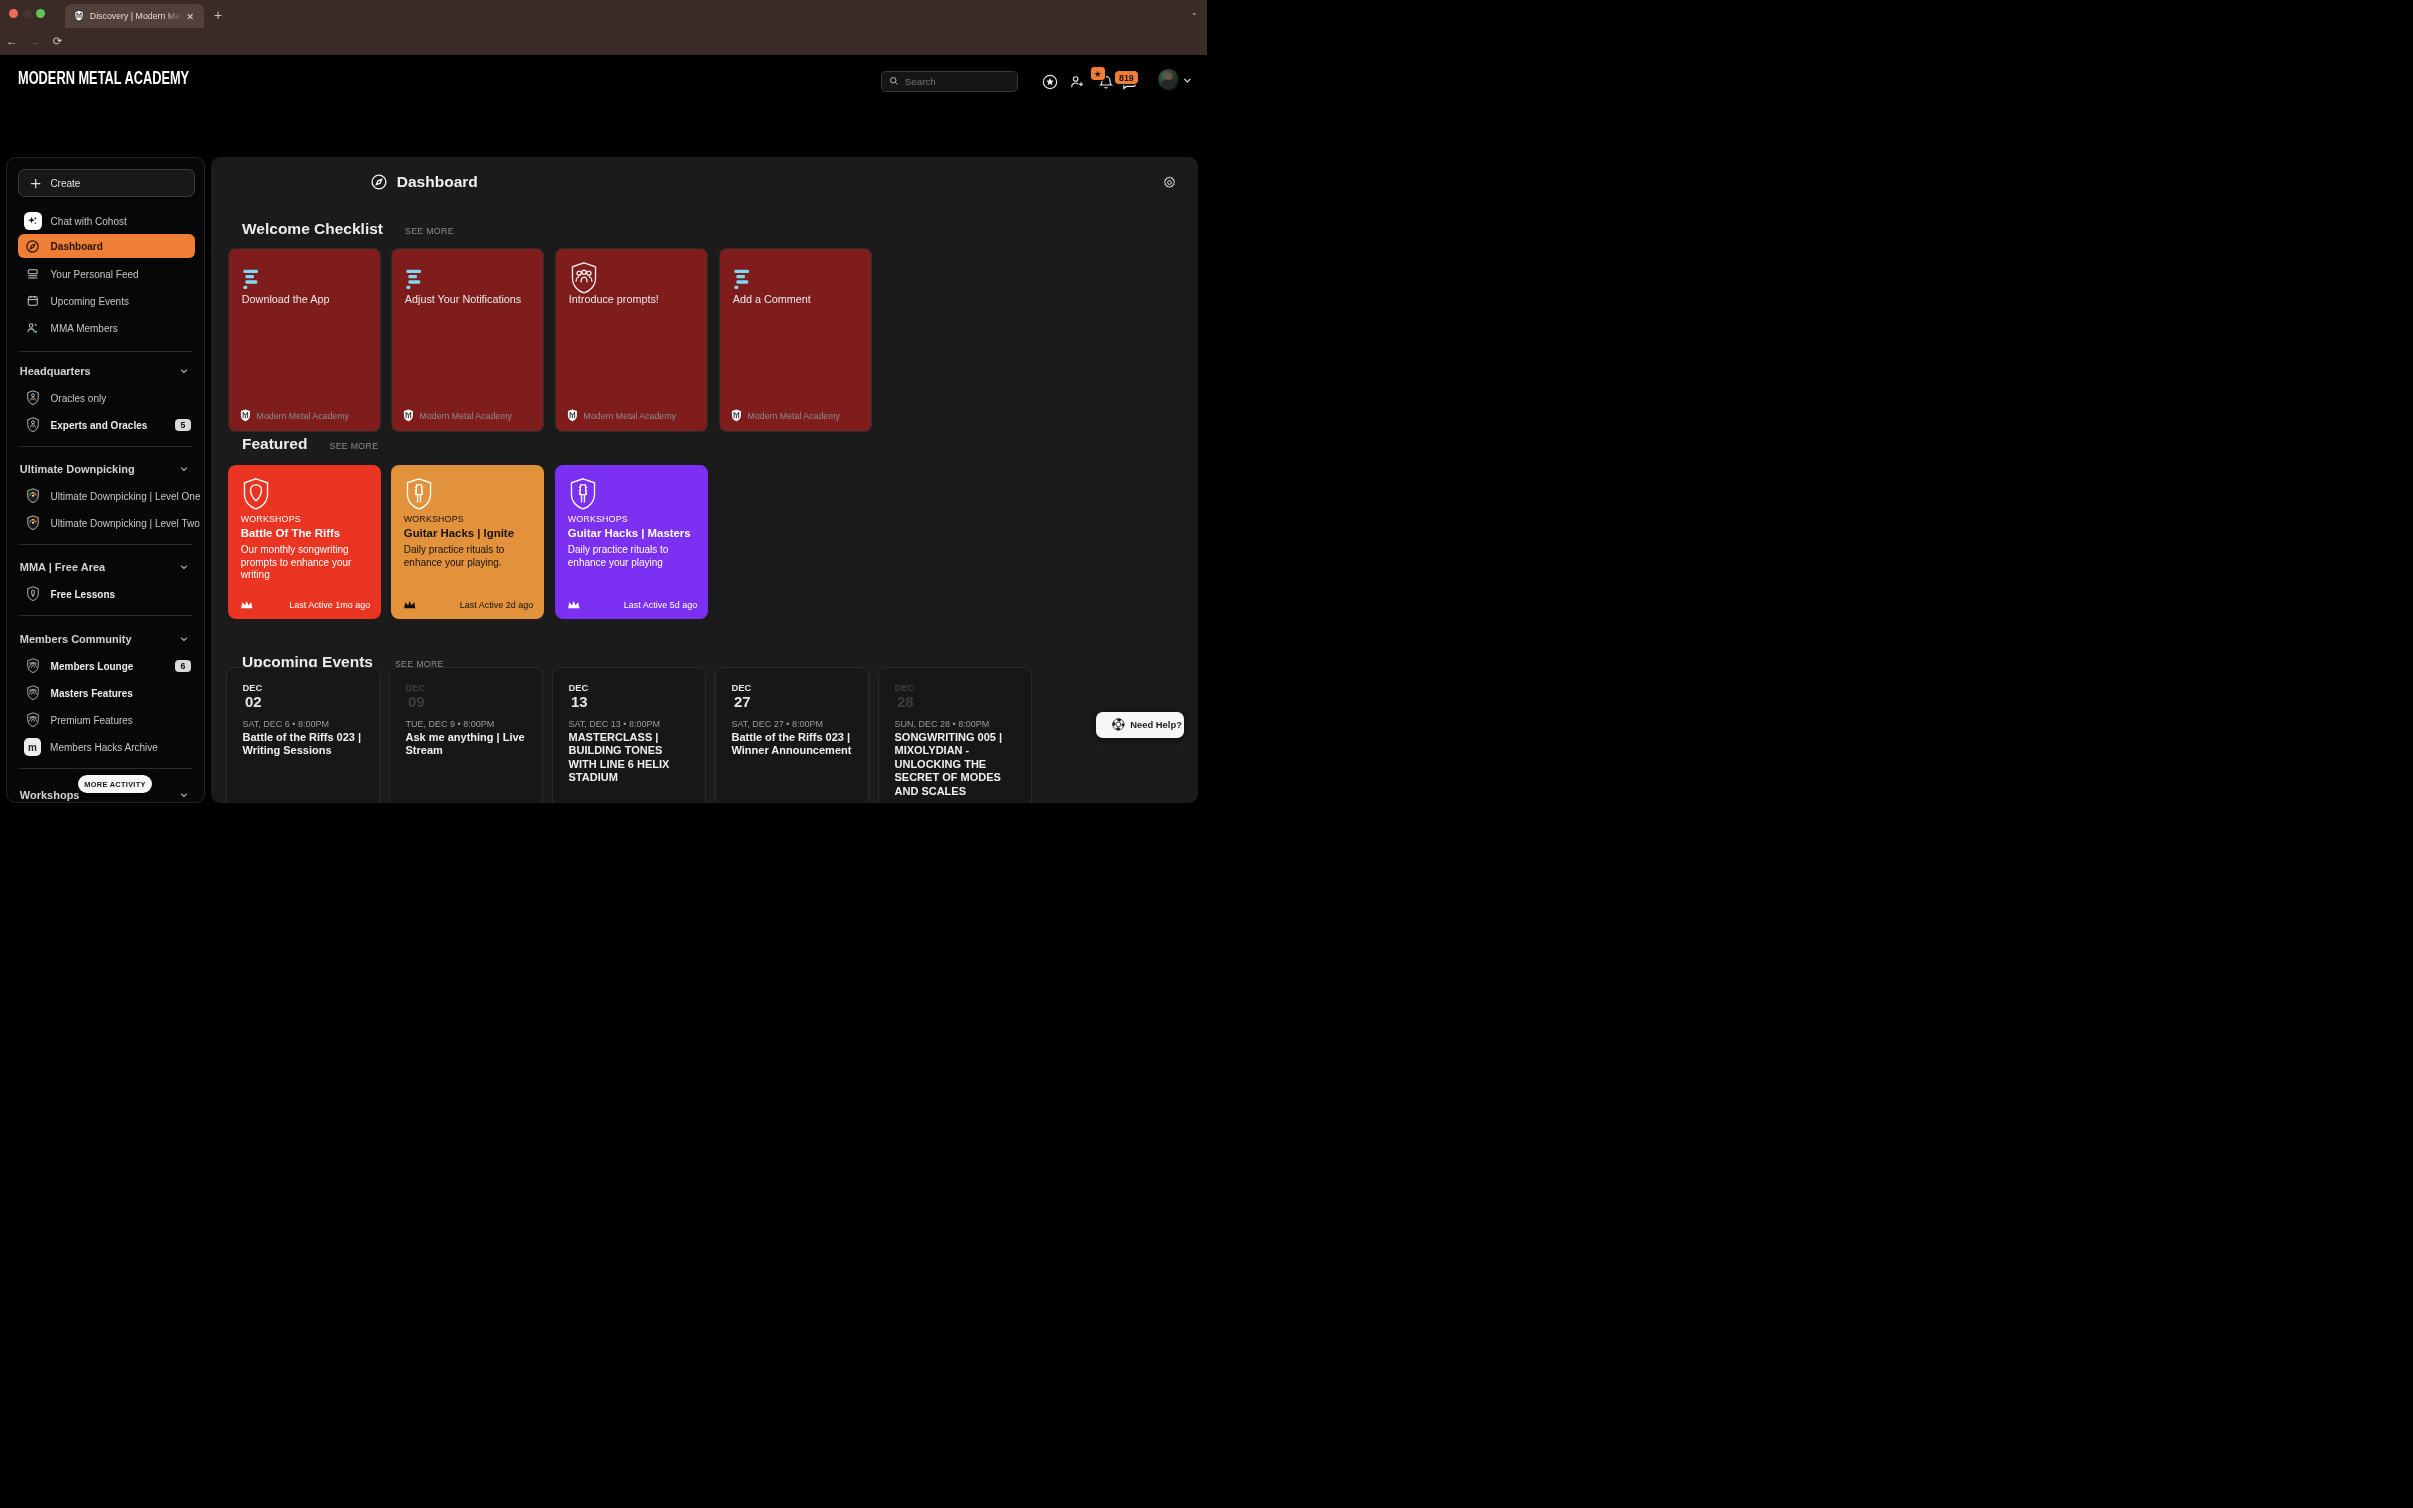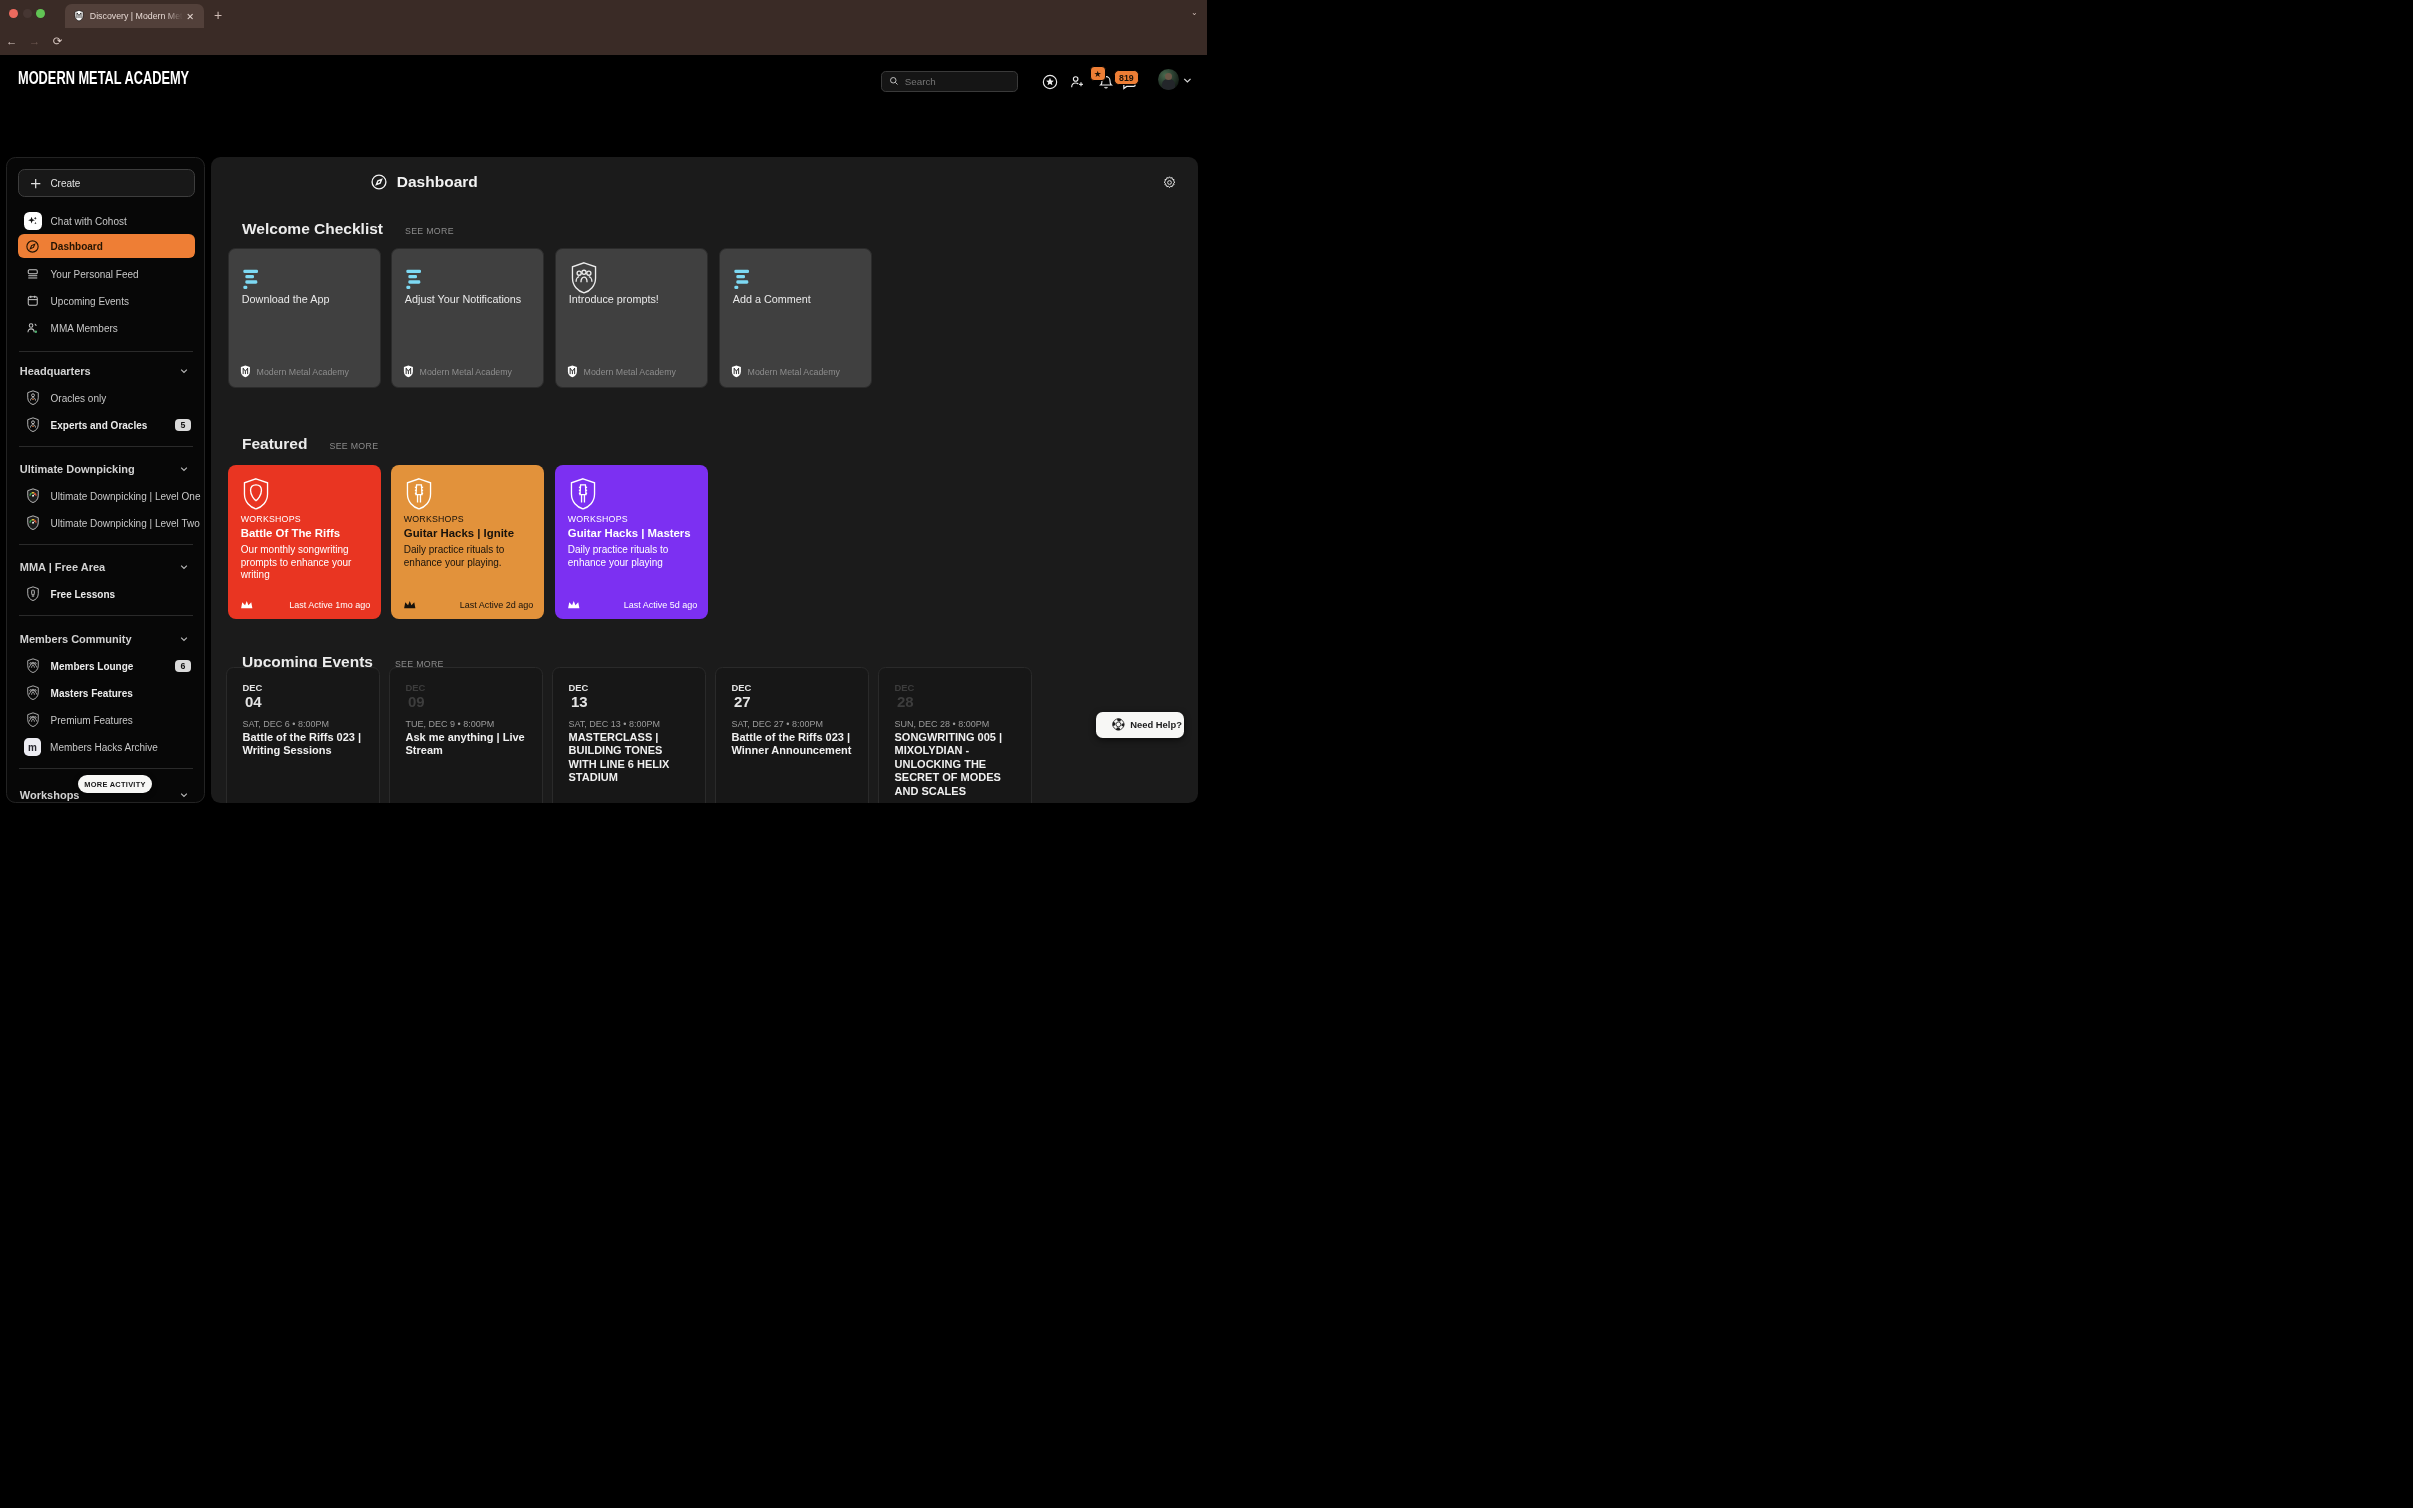--- a/index.html
+++ b/index.html
@@ -81,21 +81,21 @@
 
   
   .main { position:absolute; left:211px; top:102px; width:987px; height:646px; background:#1b1b1b;
     border-radius:9.4px; overflow:hidden; }
   .pgtitle { position:absolute; left:159px; top:16px; display:flex; align-items:center; gap:8.8px; }
   .pgtitle span { color:#f2f2f2; font-size:15.5px; font-weight:700; }
   .maingear { position:absolute; right:21px; top:17.5px; }
   .shead { position:absolute; left:31px; display:flex; align-items:baseline; gap:22px; }
   .shead .h { color:#ececec; font-size:15.5px; font-weight:700; }
   .shead .sm { color:#8b8b8b; font-size:8.8px; letter-spacing:0.3px; }
-  .ccard { position:absolute; width:153px; height:140px; background:#404040; border:0.7px solid #2b2b2b;
+  .ccard { position:absolute; width:153px; height:184px; background:#7f1d1d; border:0.7px solid #2b2b2b;
     border-radius:7.4px; }
   .ccard .ct { position:absolute; left:12.8px; top:44px; color:#e9e9e9; font-size:10.8px; width:128px; line-height:1.25; }
   .ccard .foot { position:absolute; left:11.4px; bottom:8.8px; display:flex; align-items:center; gap:5.4px; }
   .ccard .foot span { color:#8d8d8d; font-size:8.8px; }
   .cicon { position:absolute; left:12.8px; top:18px; }
   .fcard { position:absolute; width:153px; height:154px; border-radius:8px; padding:12px 12.8px; }
   .fcard .cat { position:absolute; left:12.8px; top:49px; font-size:8.8px; letter-spacing:0.2px; }
   .fcard .ft { position:absolute; left:12.8px; top:62px; font-size:11.4px; font-weight:700; }
   .fcard .fd { position:absolute; left:12.8px; top:79px; font-size:10px; line-height:1.25; width:121px; }
   .fcard .la { position:absolute; right:10.8px; bottom:9.4px; font-size:9px; }
@@ -569,21 +569,21 @@
       <div class="la">Last Active 5d ago</div>
     </div>
 
     <div class="shead" style="top:496px">
       <span class="h">Upcoming Events</span>
       <span class="sm">SEE MORE</span>
     </div>
 
     <div class="ecard" style="left:15px">
       <div class="mon">DEC</div>
-      <div class="day">04</div>
+      <div class="day">02</div>
       <div class="dt">SAT, DEC 6 • 8:00PM</div>
       <div class="et">Battle of the Riffs 023 | Writing Sessions</div>
     </div>
     <div class="ecard dim" style="left:178px">
       <div class="mon">DEC</div>
       <div class="day">09</div>
       <div class="dt">TUE, DEC 9 • 8:00PM</div>
       <div class="et">Ask me anything | Live Stream</div>
     </div>
     <div class="ecard" style="left:341px">

